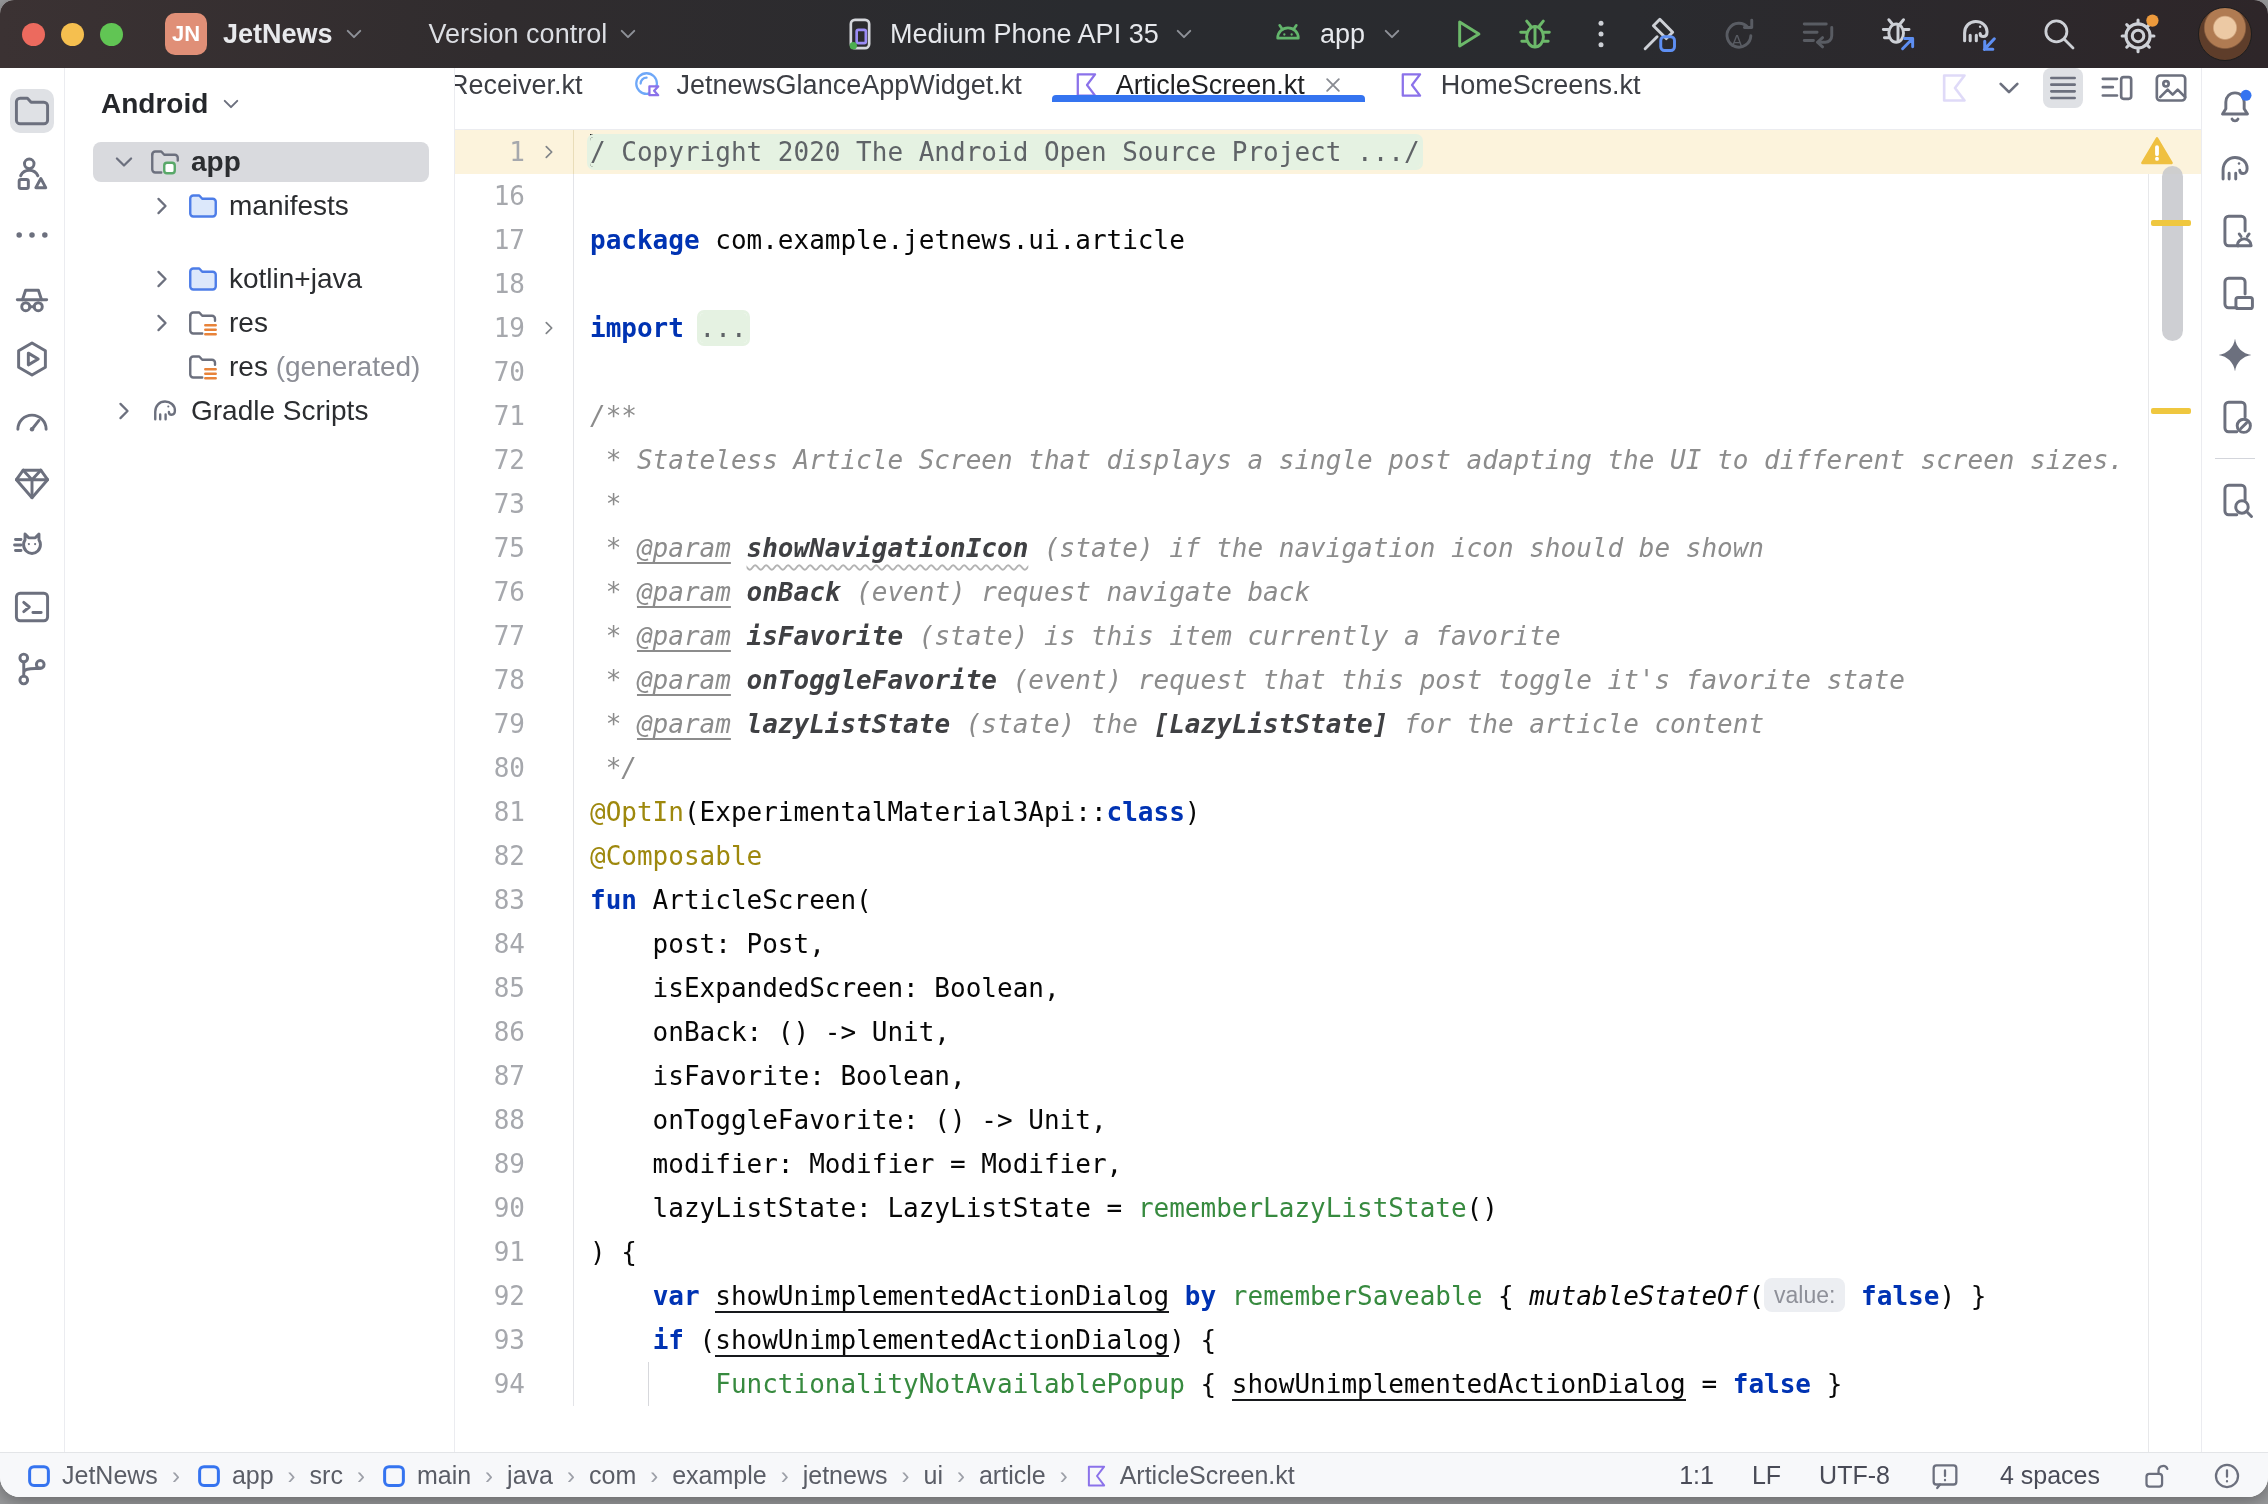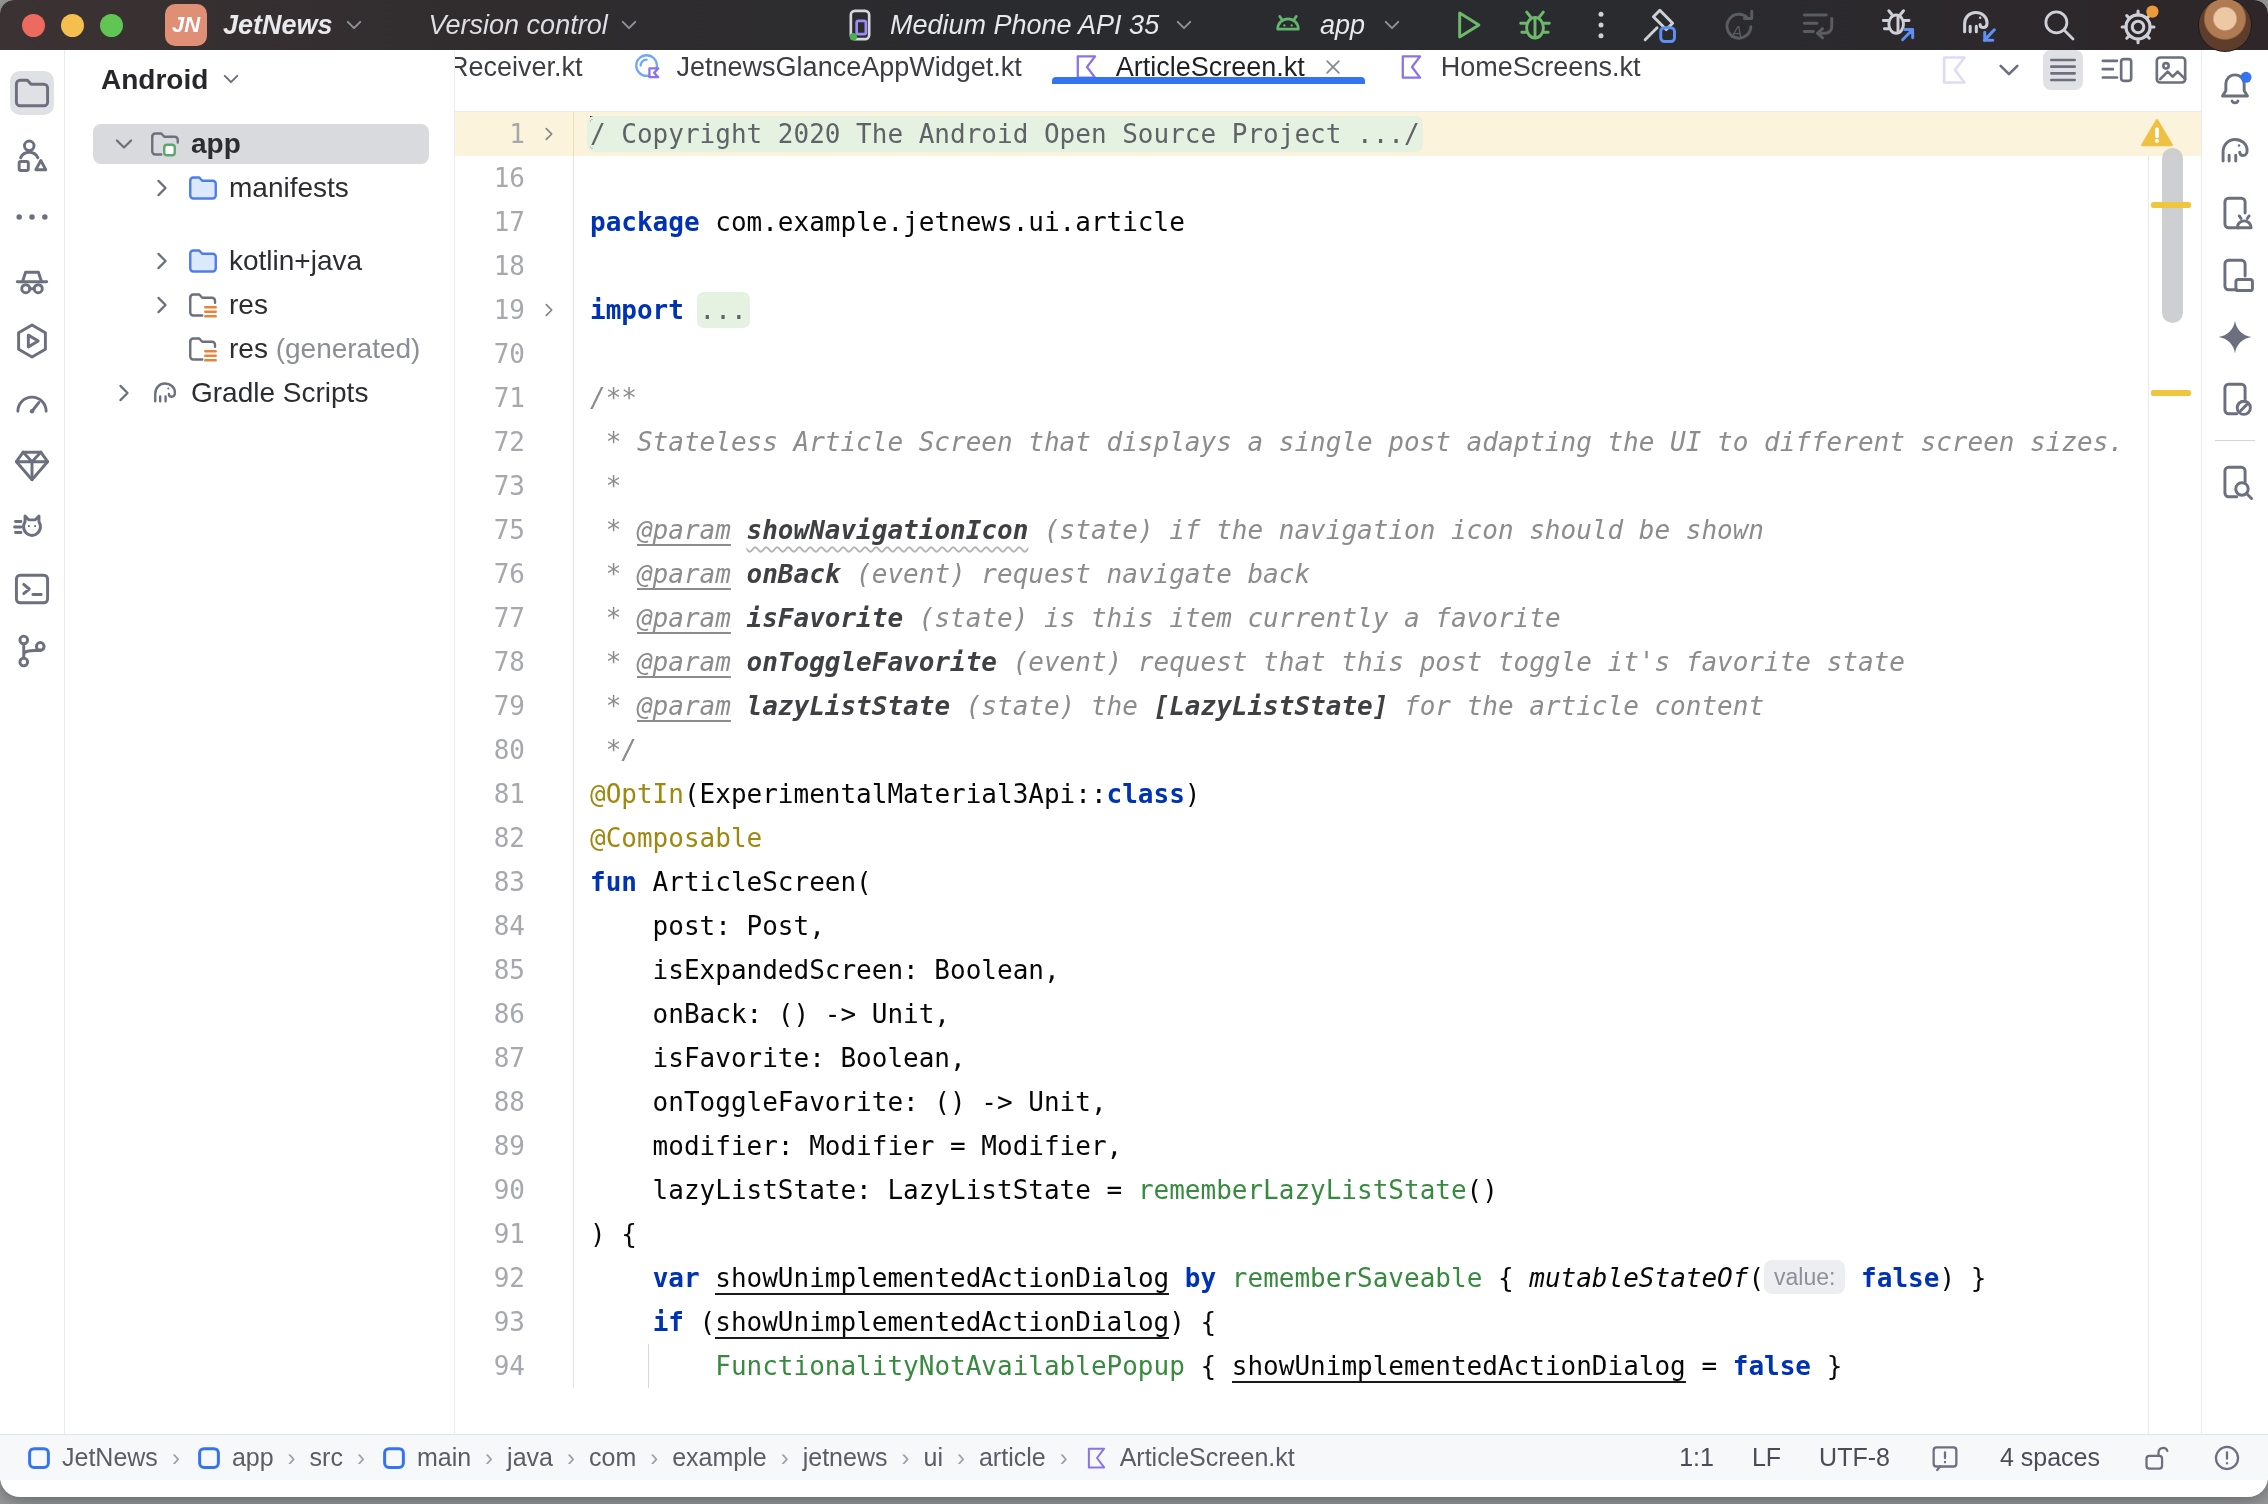--- a/index.html
+++ b/index.html
@@ -1,19 +1,19 @@
 <!DOCTYPE html>
 <html><head>
 <meta charset="utf-8">
 <style>
   html,body{margin:0;padding:0;}
   body{width:2268px;height:1504px;background:#9a9b9d;font-family:"Liberation Sans",sans-serif;position:relative;overflow:hidden;}
   .window{position:absolute;left:0;top:0;width:2268px;height:1497px;border-radius:14px 14px 20px 20px;overflow:hidden;background:#fff;box-shadow:0 4px 18px rgba(0,0,0,.35);}
   
-  .titlebar{height:50px;background:linear-gradient(90deg,#3b3233 0%,#302c2e 22%,#292b2f 48%,#2a2b2f 72%,#2e2629 100%);display:flex;align-items:center;position:relative;color:#d5d7dc;font-style:italic;}
+  .titlebar{height:68px;background:linear-gradient(90deg,#3b3233 0%,#302c2e 22%,#292b2f 48%,#2a2b2f 72%,#2e2629 100%);display:flex;align-items:center;position:relative;color:#d5d7dc;}
   .traffic{display:flex;gap:16px;margin-left:22px;}
   .tl{width:23px;height:23px;border-radius:50%;}
   .tl.r{background:#ec6a5e;} .tl.y{background:#f5bf4f;} .tl.g{background:#61c554;}
   .jn-badge{width:42px;height:42px;border-radius:10px;background:#e08f77;color:#fff;font-weight:bold;font-size:22px;display:flex;align-items:center;justify-content:center;margin-left:42px;}
   .tb-label{font-size:27px;color:#e8e9ec;font-weight:600;margin-left:16px;}
   .tb-label2{font-size:27px;color:#dcdee3;font-weight:400;margin-left:60px;}
   .tb-group{display:flex;align-items:center;}
   .icon{display:inline-flex;align-items:center;justify-content:center;}
   .icon svg{display:block;}
   .dev-group{position:absolute;left:840px;display:flex;align-items:center;gap:10px;}
@@ -25,21 +25,21 @@
   
   .content{display:flex;height:1384px;background:#fff;}
   .left-rail{width:65px;border-right:1px solid #ebecf0;display:flex;flex-direction:column;align-items:center;padding:12px 0 20px;box-sizing:border-box;color:#6c707e;}
   .left-rail .icon, .right-rail .icon{width:44px;height:44px;border-radius:10px;margin:9px 0;}
   .rail-active{background:#dfe1e5;}
   .rail-spacer{margin-top:auto;}
   .right-rail{width:67px;border-left:1px solid #ebecf0;display:flex;flex-direction:column;align-items:center;padding:8px 0 14px;box-sizing:border-box;color:#6c707e;}
   .rail-divider{width:40px;height:0;border-top:1px solid #d3d5db;margin:10px 0;}
   
   .project-panel{width:390px;border-right:1px solid #ebecf0;box-sizing:border-box;padding-top:14px;}
-  .pp-header{display:flex;align-items:flex-start;gap:8px;padding-left:36px;height:44px;}
+  .pp-header{display:flex;align-items:center;gap:8px;padding-left:36px;height:44px;}
   .pp-title{font-size:28px;font-weight:700;color:#25272b;}
   .tree{margin-top:14px;position:relative;}
   .trow{height:44px;display:flex;align-items:center;position:relative;font-size:28px;color:#2b2d30;}
   .trow .sel-pill{position:absolute;left:28px;right:25px;top:2px;bottom:2px;background:#d9dade;border-radius:8px;z-index:0;}
   .trow>*{position:relative;z-index:1;}
   .t-chev{width:34px;height:34px;color:#6c707e;flex:0 0 auto;display:flex;align-items:center;justify-content:center;}
   .t-icon{width:36px;height:36px;margin:0 8px 0 6px;flex:0 0 auto;}
   .t-label{white-space:pre;}
   .t-bold{font-weight:700;}
   .t-suffix{color:#8c8e96;}

